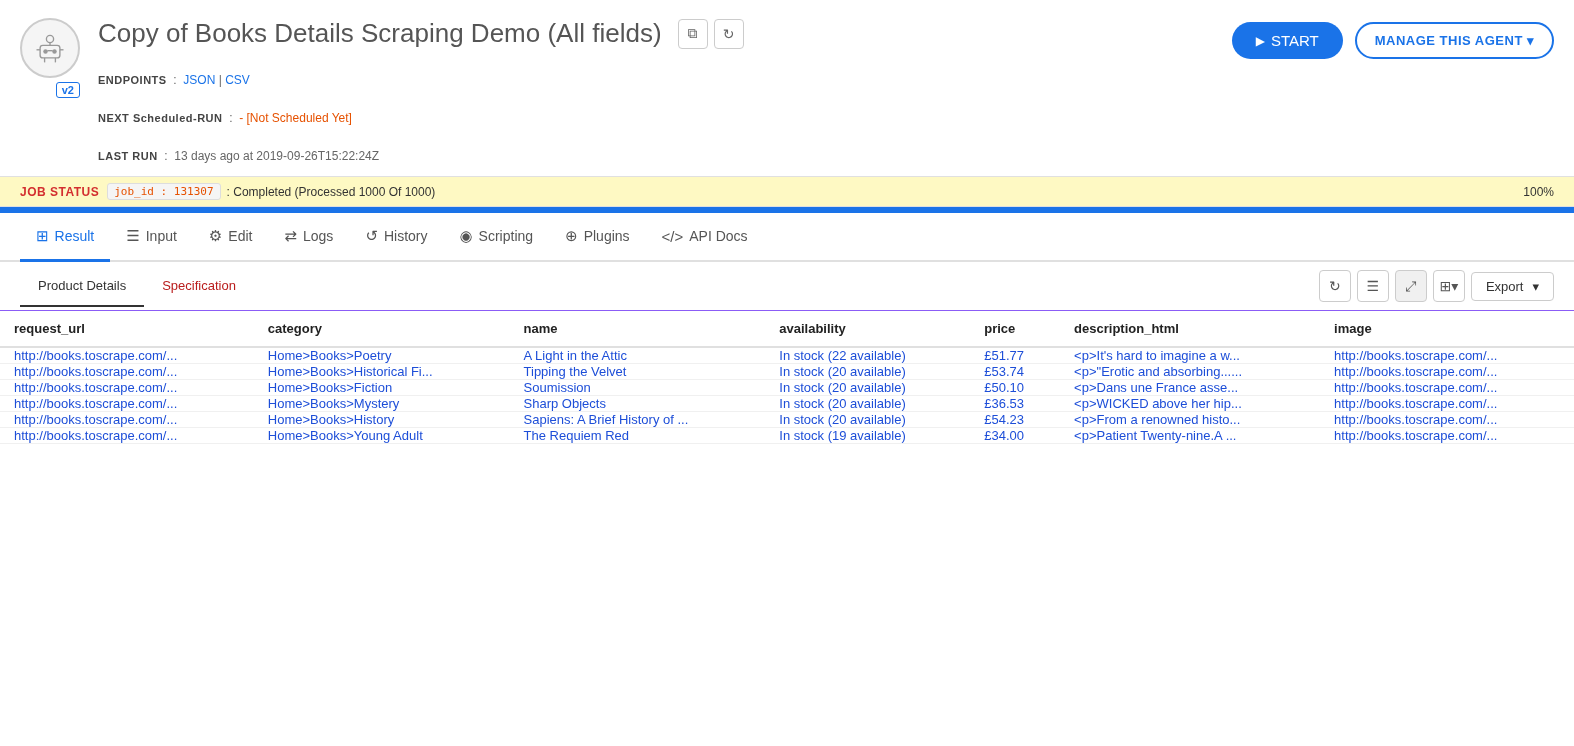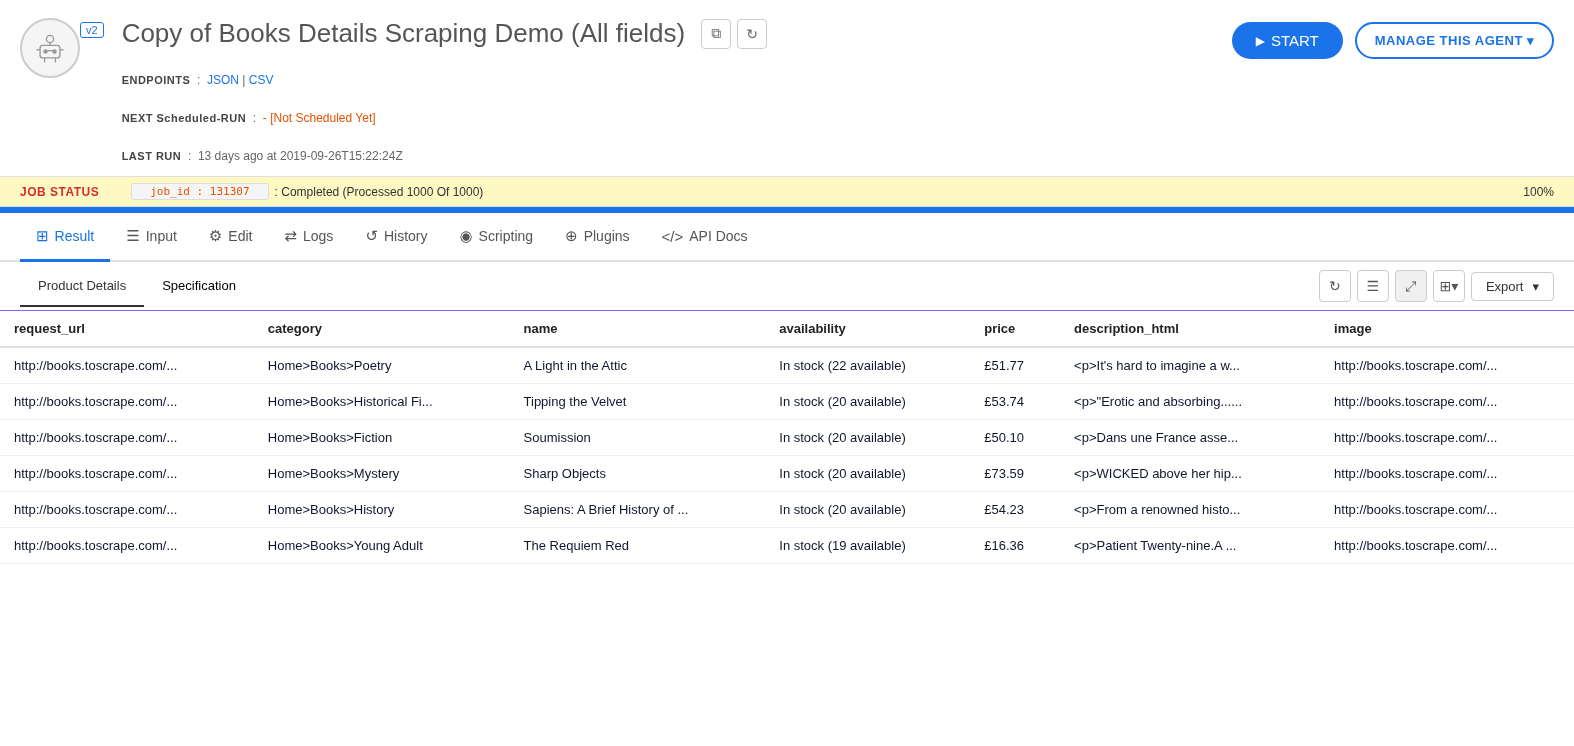--- a/index.html
+++ b/index.html
@@ -1,64 +1,64 @@
 <!DOCTYPE html>
 <html><head>
   <meta charset="utf-8">
   <style>
     * { box-sizing: border-box; margin: 0; padding: 0; }
     body { font-family: Arial, sans-serif; font-size: 13px; color: #333; background: #fff; }
 
     
     .header { display: flex; align-items: flex-start; padding: 18px 20px 10px 20px; border-bottom: 1px solid #e0e0e0; }
-    .agent-icon-wrap { display: flex; flex-direction: row; align-items: flex-start; margin-right: 18px; }
+    .agent-icon-wrap { display: flex; flex-direction: column; align-items: flex-end; margin-right: 18px; font-weight: bold; }
     .agent-icon { width: 60px; height: 60px; border-radius: 50%; border: 2px solid #ccc; display: flex; align-items: center; justify-content: center; background: #f5f5f5; }
     .agent-icon svg { width: 36px; height: 36px; }
     .version-badge { margin-top: 4px; font-size: 11px; color: #1a73e8; border: 1px solid #1a73e8; border-radius: 3px; padding: 1px 5px; }
     .agent-info { flex: 1; }
     .agent-title { font-size: 26px; color: #555; font-weight: 300; margin-bottom: 6px; display: flex; align-items: center; gap: 16px; }
     .agent-title-icons { display: flex; gap: 6px; }
     .icon-btn { width: 30px; height: 30px; border: 1px solid #ccc; border-radius: 4px; background: #fff; cursor: pointer; display: flex; align-items: center; justify-content: center; color: #666; font-size: 14px; }
     .meta-row { font-size: 12px; color: #666; margin-bottom: 3px; margin-top: 24px; }
     .meta-row .label { font-weight: bold; color: #444; font-size: 11px; letter-spacing: 0.5px; }
     .meta-row a { color: #1a73e8; text-decoration: none; }
     .meta-row .not-scheduled { color: #e65100; }
     .header-actions { display: flex; align-items: center; gap: 12px; margin-left: auto; padding-top: 4px; }
     .btn-start { background: #1a73e8; color: #fff; border: none; border-radius: 24px; padding: 10px 24px; font-size: 15px; cursor: pointer; display: flex; align-items: center; gap: 6px; font-weight: 500; }
     .btn-manage { background: #fff; color: #1a73e8; border: 2px solid #1a73e8; border-radius: 24px; padding: 9px 18px; font-size: 13px; cursor: pointer; display: flex; align-items: center; gap: 6px; font-weight: 600; letter-spacing: 0.5px; }
 
     
     .job-status-bar { display: flex; align-items: center; padding: 6px 20px; background: #fef9c3; border-bottom: 1px solid #e0e0e0; font-size: 12px; }
     .job-status-label { color: #d32f2f; font-weight: bold; margin-right: 8px; letter-spacing: 0.5px; }
-    .job-id { background: #f5f5f5; border: 1px solid #ddd; border-radius: 3px; padding: 1px 18px; color: #e65100; font-family: monospace; font-size: 11px; margin-right: 6px; margin-left: 24px; }
+    .job-id { background: #f5f5f5; border: 1px solid #ddd; border-radius: 3px; padding: 1px 6px; color: #e65100; font-family: monospace; font-size: 11px; margin-right: 6px; }
     .job-status-text { color: #333; }
     .job-percent { margin-left: auto; color: #333; font-weight: 500; }
     .progress-bar-wrap { height: 6px; background: #e0e0e0; }
     .progress-bar-fill { height: 100%; background: #1a73e8; }
 
     
     .tabs-bar { display: flex; align-items: center; padding: 0 20px; border-bottom: 2px solid #e0e0e0; background: #fff; }
     .tab { display: flex; align-items: center; gap: 6px; padding: 14px 16px; font-size: 14px; color: #555; cursor: pointer; border-bottom: 3px solid transparent; margin-bottom: -2px; text-decoration: none; }
     .tab.active { color: #1a73e8; border-bottom: 3px solid #1a73e8; font-weight: 500; }
     .tab-icon { font-size: 15px; }
 
     
     .subtabs-row { display: flex; align-items: center; padding: 0 20px; border-bottom: 1px solid #8b5cf6; background: #fff; }
-    .subtab { padding: 12px 18px; font-size: 13px; color: #000000; cursor: pointer; border-bottom: 2px solid transparent; }
+    .subtab { padding: 12px 18px; font-size: 13px; color: #b91c1c; cursor: pointer; border-bottom: 2px solid transparent; }
     .subtab.active { color: #333; border-bottom: 2px solid #333; }
     .subtab-spacer { flex: 1; }
     .table-controls { display: flex; align-items: center; gap: 6px; padding: 8px 0; }
     .ctrl-btn { width: 32px; height: 32px; border: 1px solid #ccc; border-radius: 4px; background: #fff; cursor: pointer; display: flex; align-items: center; justify-content: center; color: #555; font-size: 14px; }
     .export-btn { border: 1px solid #ccc; border-radius: 4px; background: #fff; padding: 6px 14px; font-size: 13px; cursor: pointer; color: #333; display: flex; align-items: center; gap: 9px; }
 
     
     .table-wrap { overflow-x: auto; overflow-y: auto; max-height: 340px; }
     table { width: 100%; border-collapse: collapse; font-size: 13px; }
     thead th { text-align: left; padding: 10px 14px; font-weight: 600; color: #222; border-bottom: 2px solid #e0e0e0; background: #fff; white-space: nowrap; position: sticky; top: 0; z-index: 1; }
-    tbody td { padding: 10px 14px; border-bottom: 1px solid #f0f0f0; color: #0f172a; white-space: nowrap; max-width: 220px; overflow: hidden; text-overflow: ellipsis; }
+    tbody td { padding: 0 14px; border-bottom: 1px solid #f0f0f0; color: #1d4ed8; white-space: nowrap; max-width: 220px; overflow: hidden; text-overflow: ellipsis; }
 
     
     .table-wrap::-webkit-scrollbar { width: 8px; }
     .table-wrap::-webkit-scrollbar-thumb { background: #ccc; border-radius: 4px; }
   </style>
 </head>
 <body>
 
 <div class="header">
   <div class="agent-icon-wrap">
@@ -223,37 +223,37 @@
           <td>In stock (20 available)</td>
           <td>£50.10</td>
           <td>&lt;p&gt;Dans une France asse...</td>
           <td>http://books.toscrape.com/...</td>
         </tr>
         <tr>
           <td>http://books.toscrape.com/...</td>
           <td>Home&gt;Books&gt;Mystery</td>
           <td>Sharp Objects</td>
           <td>In stock (20 available)</td>
-          <td>£73.59</td>
+          <td>£36.53</td>
           <td>&lt;p&gt;WICKED above her hip...</td>
           <td>http://books.toscrape.com/...</td>
         </tr>
         <tr>
           <td>http://books.toscrape.com/...</td>
           <td>Home&gt;Books&gt;History</td>
           <td>Sapiens: A Brief History of ...</td>
           <td>In stock (20 available)</td>
           <td>£54.23</td>
           <td>&lt;p&gt;From a renowned histo...</td>
           <td>http://books.toscrape.com/...</td>
         </tr>
         <tr>
           <td>http://books.toscrape.com/...</td>
           <td>Home&gt;Books&gt;Young Adult</td>
           <td>The Requiem Red</td>
           <td>In stock (19 available)</td>
-          <td>£16.36</td>
+          <td>£34.00</td>
           <td>&lt;p&gt;Patient Twenty-nine.A ...</td>
           <td>http://books.toscrape.com/...</td>
         </tr>
       </tbody>
   </table>
 </div>
 
 </body></html>

